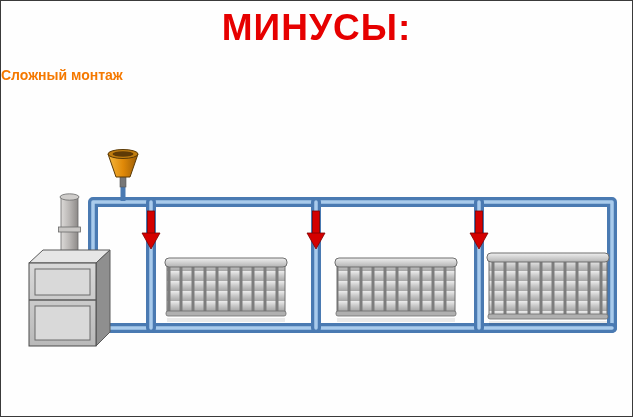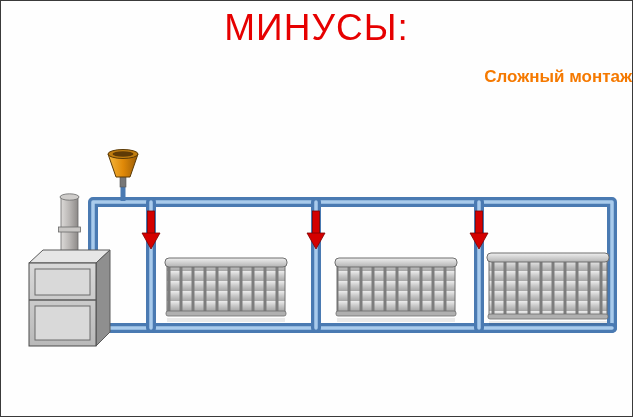--- a/index.html
+++ b/index.html
@@ -9,27 +9,27 @@
     background:#fefefe;
     border:1px solid #3a3a3a;
     box-sizing:border-box;
     overflow:hidden;
     font-family:"Liberation Sans",sans-serif;
     margin:0 auto;
   }
   .title{
     position:absolute;top:6px;left:0;width:100%;
     text-align:center;
-    font-size:37px;font-weight:normal;letter-spacing:1px;
+    font-size:37px;font-weight:bold;letter-spacing:1px;
     color:var(--title_red,#e60000);
   }
   .bullets{
     position:absolute;top:66px;left:0;width:100%;
-    text-align:right;
-    font-size:17px;font-weight:bold;
+    text-align:left;
+    font-size:14px;font-weight:bold;
     color:var(--bullet_orange,#f57900);
   }
   .bullets .bullet{margin:0 0 11px 0;}
   svg.diagram{position:absolute;left:0;top:0;}
   .pipe-main{stroke:var(--pipe_blue,#4a7ab2);stroke-width:10;fill:none;stroke-linejoin:round;stroke-linecap:round;}
   .pipe-hi{stroke:var(--pipe_highlight,#a9cbec);stroke-width:3.5;fill:none;stroke-linejoin:round;stroke-linecap:round;}
   .pipe-stem{stroke:var(--pipe_blue,#4a7ab2);stroke-width:5;fill:none;}
   .arrow-shape{fill:var(--arrow_red,#d40000);stroke:#7d0000;stroke-width:0.8;}
 </style>
 </head>

